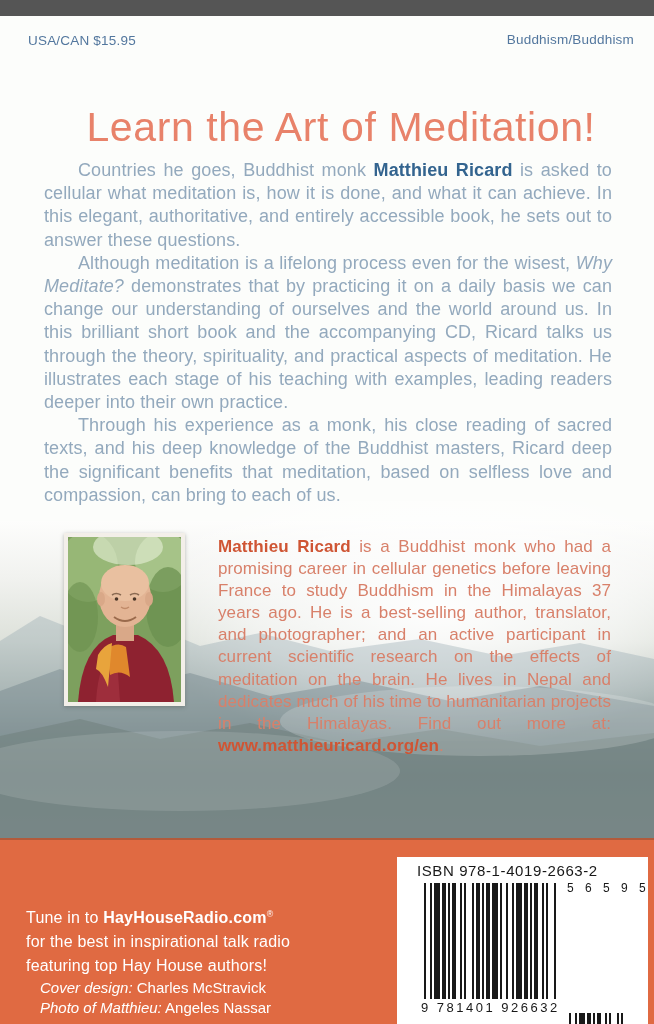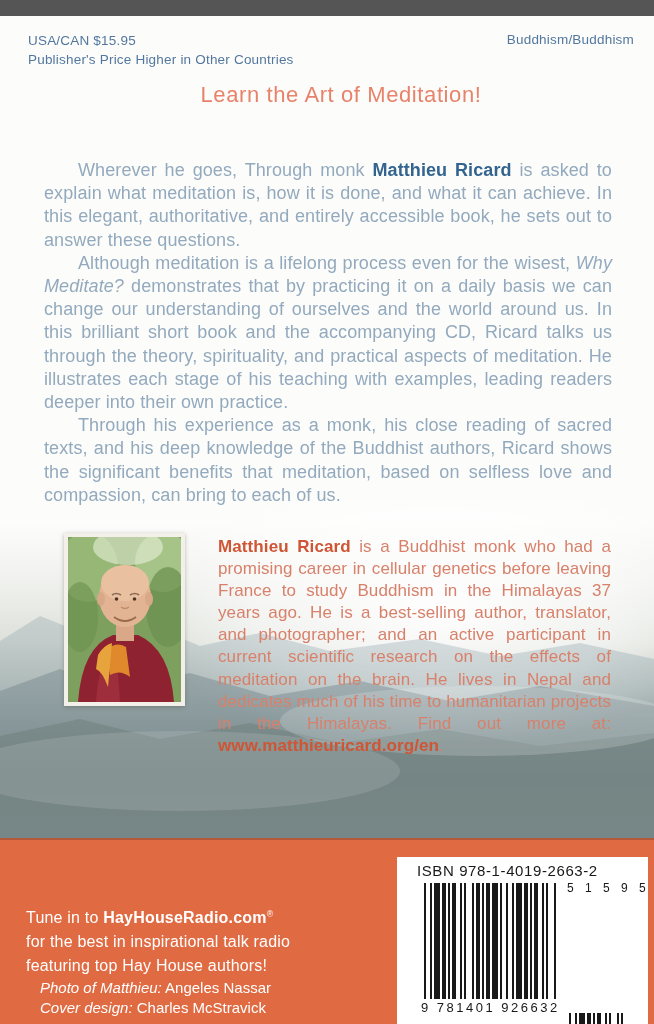--- a/index.html
+++ b/index.html
@@ -6,22 +6,22 @@
   .cover{
     position:relative;width:654px;height:1024px;margin:16px auto;
     background:var(--page_bg);overflow:hidden;
     font-family:"Liberation Sans", sans-serif;
   }
   
   .hdr-left{position:absolute;left:28px;top:16px;font-size:13.5px;line-height:18.5px;color:var(--header_blue);letter-spacing:.2px;}
   .hdr-right{position:absolute;right:20px;top:16px;font-size:13.5px;color:var(--header_blue);letter-spacing:.2px;}
   
   .headline{
-    position:absolute;left:0;right:0;top:66px;text-align:center;
-    font-size:22px;font-weight:400;color:var(--headline);letter-spacing:.6px;padding-left:28px;
+    position:absolute;left:0;right:0;top:88px;text-align:center;
+    font-size:41px;font-weight:400;color:var(--headline);letter-spacing:.6px;padding-left:28px;
   }
   
   .synopsis{
     position:absolute;left:44px;right:42px;top:143px;
     font-size:18px;line-height:23.2px;color:var(--body_text);
     text-align:justify;letter-spacing:.1px;
   }
   .synopsis p{margin:0;text-indent:34px;}
   .b{font-weight:bold;}
   .i{font-style:italic;}
@@ -82,30 +82,29 @@
   [data-barcode]{position:relative;overflow:hidden;}
   [data-barcode] i{position:absolute;top:0;bottom:0;background:#191919;}
 </style>
 </head>
 <body>
 
 <div class="cover">
 
   <div class="hdr-left">
     <div>USA/CAN $15.95</div>
-    <div>Publisher's Price Higher in Other Countries</div>
   </div>
   <div class="hdr-right">Buddhism/Buddhism</div>
 
   <div class="headline">Learn the Art of Meditation!</div>
 
   <div class="synopsis">
-    <p><span>Wherever he goes, Through monk </span><span class="navy">Matthieu Ricard</span><span> is asked to explain what meditation is, how it is done, and what it can achieve. In this elegant, authoritative, and entirely accessible book, he sets out to answer these questions.</span></p>
+    <p><span>Countries he goes, Buddhist monk </span><span class="navy">Matthieu Ricard</span><span> is asked to cellular what meditation is, how it is done, and what it can achieve. In this elegant, authoritative, and entirely accessible book, he sets out to answer these questions.</span></p>
     <p><span>Although meditation is a lifelong process even for the wis­est, </span><span class="i">Why Meditate?</span><span> demonstrates that by practicing it on a daily basis we can change our understanding of ourselves and the world around us. In this brilliant short book and the accompanying CD, Ricard talks us through the theory, spirituality, and practical aspects of meditation. He illustrates each stage of his teaching with exam­ples, leading readers deeper into their own practice.</span></p>
-    <p><span>Through his experience as a monk, his close reading of sacred texts, and his deep knowledge of the Buddhist authors, Ricard shows the significant benefits that meditation, based on selfless love and compassion, can bring to each of us.</span></p>
+    <p><span>Through his experience as a monk, his close reading of sacred texts, and his deep knowledge of the Buddhist masters, Ricard deep the significant benefits that meditation, based on selfless love and compassion, can bring to each of us.</span></p>
   </div>
 
   <div class="scenic">
     <div class="bio-glow"></div>
     <svg width="654" height="317" viewBox="0 0 654 317">
       <polygon points="0,120 40,95 90,115 140,100 200,125 260,112 330,130 420,118 500,135 580,122 654,138 654,317 0,317" fill="#8fa3ab" opacity="0.35"></polygon>
       <polygon points="0,170 60,148 120,168 190,152 270,175 360,160 450,180 540,165 654,185 654,317 0,317" fill="#74868b" opacity="0.45"></polygon>
       <polygon points="0,215 80,198 160,218 250,202 340,222 440,208 540,225 654,212 654,317 0,317" fill="#6d7d79" opacity="0.5"></polygon>
       <ellipse cx="180" cy="250" rx="220" ry="40" fill="#ffffff" opacity="0.12"></ellipse>
       <ellipse cx="480" cy="200" rx="200" ry="35" fill="#ffffff" opacity="0.18"></ellipse>
@@ -142,22 +141,22 @@
   </div>
 
   <div class="bio"><span class="bio-name">Matthieu Ricard</span><span> is a Buddhist monk who had a promising career in cellular genetics before leaving France to study Buddhism in the Himalayas 37 years ago. He is a best-selling author, translator, and photographer; and an active participant in current scientific research on the effects of meditation on the brain. He lives in Nepal and dedicates much of his time to humanitarian projects in the Himala­yas. Find out more at: </span><span class="bio-url">www.matthieuricard.org/en</span><span>.</span></div>
 
 
   <div class="panel">
     <div class="radio" style="white-space: pre-line;"><span>Tune in to </span><span class="b">HayHouseRadio.com</span><span class="sup">®</span><span>
 for the best in inspirational talk radio
 featuring top Hay House authors!</span></div>
     <div class="credits">
+      <div><span class="credit-label">Cover design:</span><span> Charles McStravick</span></div>
       <div><span class="credit-label">Photo of Matthieu:</span><span> Angeles Nassar</span></div>
-      <div><span class="credit-label">Cover design:</span><span> Charles McStravick</span></div>
     </div>
 
     <div class="barcode-box">
       <div class="isbn">ISBN 978-1-4019-2663-2</div>
       <div class="bc-main" data-barcode="">
           <i style="left:0px;width:2px"></i>
           <i style="left:6px;width:2px"></i>
           <i style="left:10px;width:6px"></i>
           <i style="left:18px;width:4px"></i>
           <i style="left:24px;width:2px"></i>
@@ -174,21 +173,21 @@
           <i style="left:88px;width:2px"></i>
           <i style="left:92px;width:6px"></i>
           <i style="left:100px;width:4px"></i>
           <i style="left:106px;width:2px"></i>
           <i style="left:110px;width:4px"></i>
           <i style="left:118px;width:2px"></i>
           <i style="left:122px;width:2px"></i>
           <i style="left:130px;width:2px"></i>
         </div>
       <div class="bc-main-digits">9 781401 926632</div>
-      <div class="bc-sup-digits">5 1 5 9 5</div>
+      <div class="bc-sup-digits">5 6 5 9 5</div>
       <div class="bc-sup" data-barcode="">
           <i style="left:0px;width:2px"></i>
           <i style="left:6px;width:2px"></i>
           <i style="left:10px;width:6px"></i>
           <i style="left:18px;width:4px"></i>
           <i style="left:24px;width:2px"></i>
           <i style="left:28px;width:4px"></i>
           <i style="left:36px;width:2px"></i>
           <i style="left:40px;width:2px"></i>
           <i style="left:48px;width:2px"></i>

